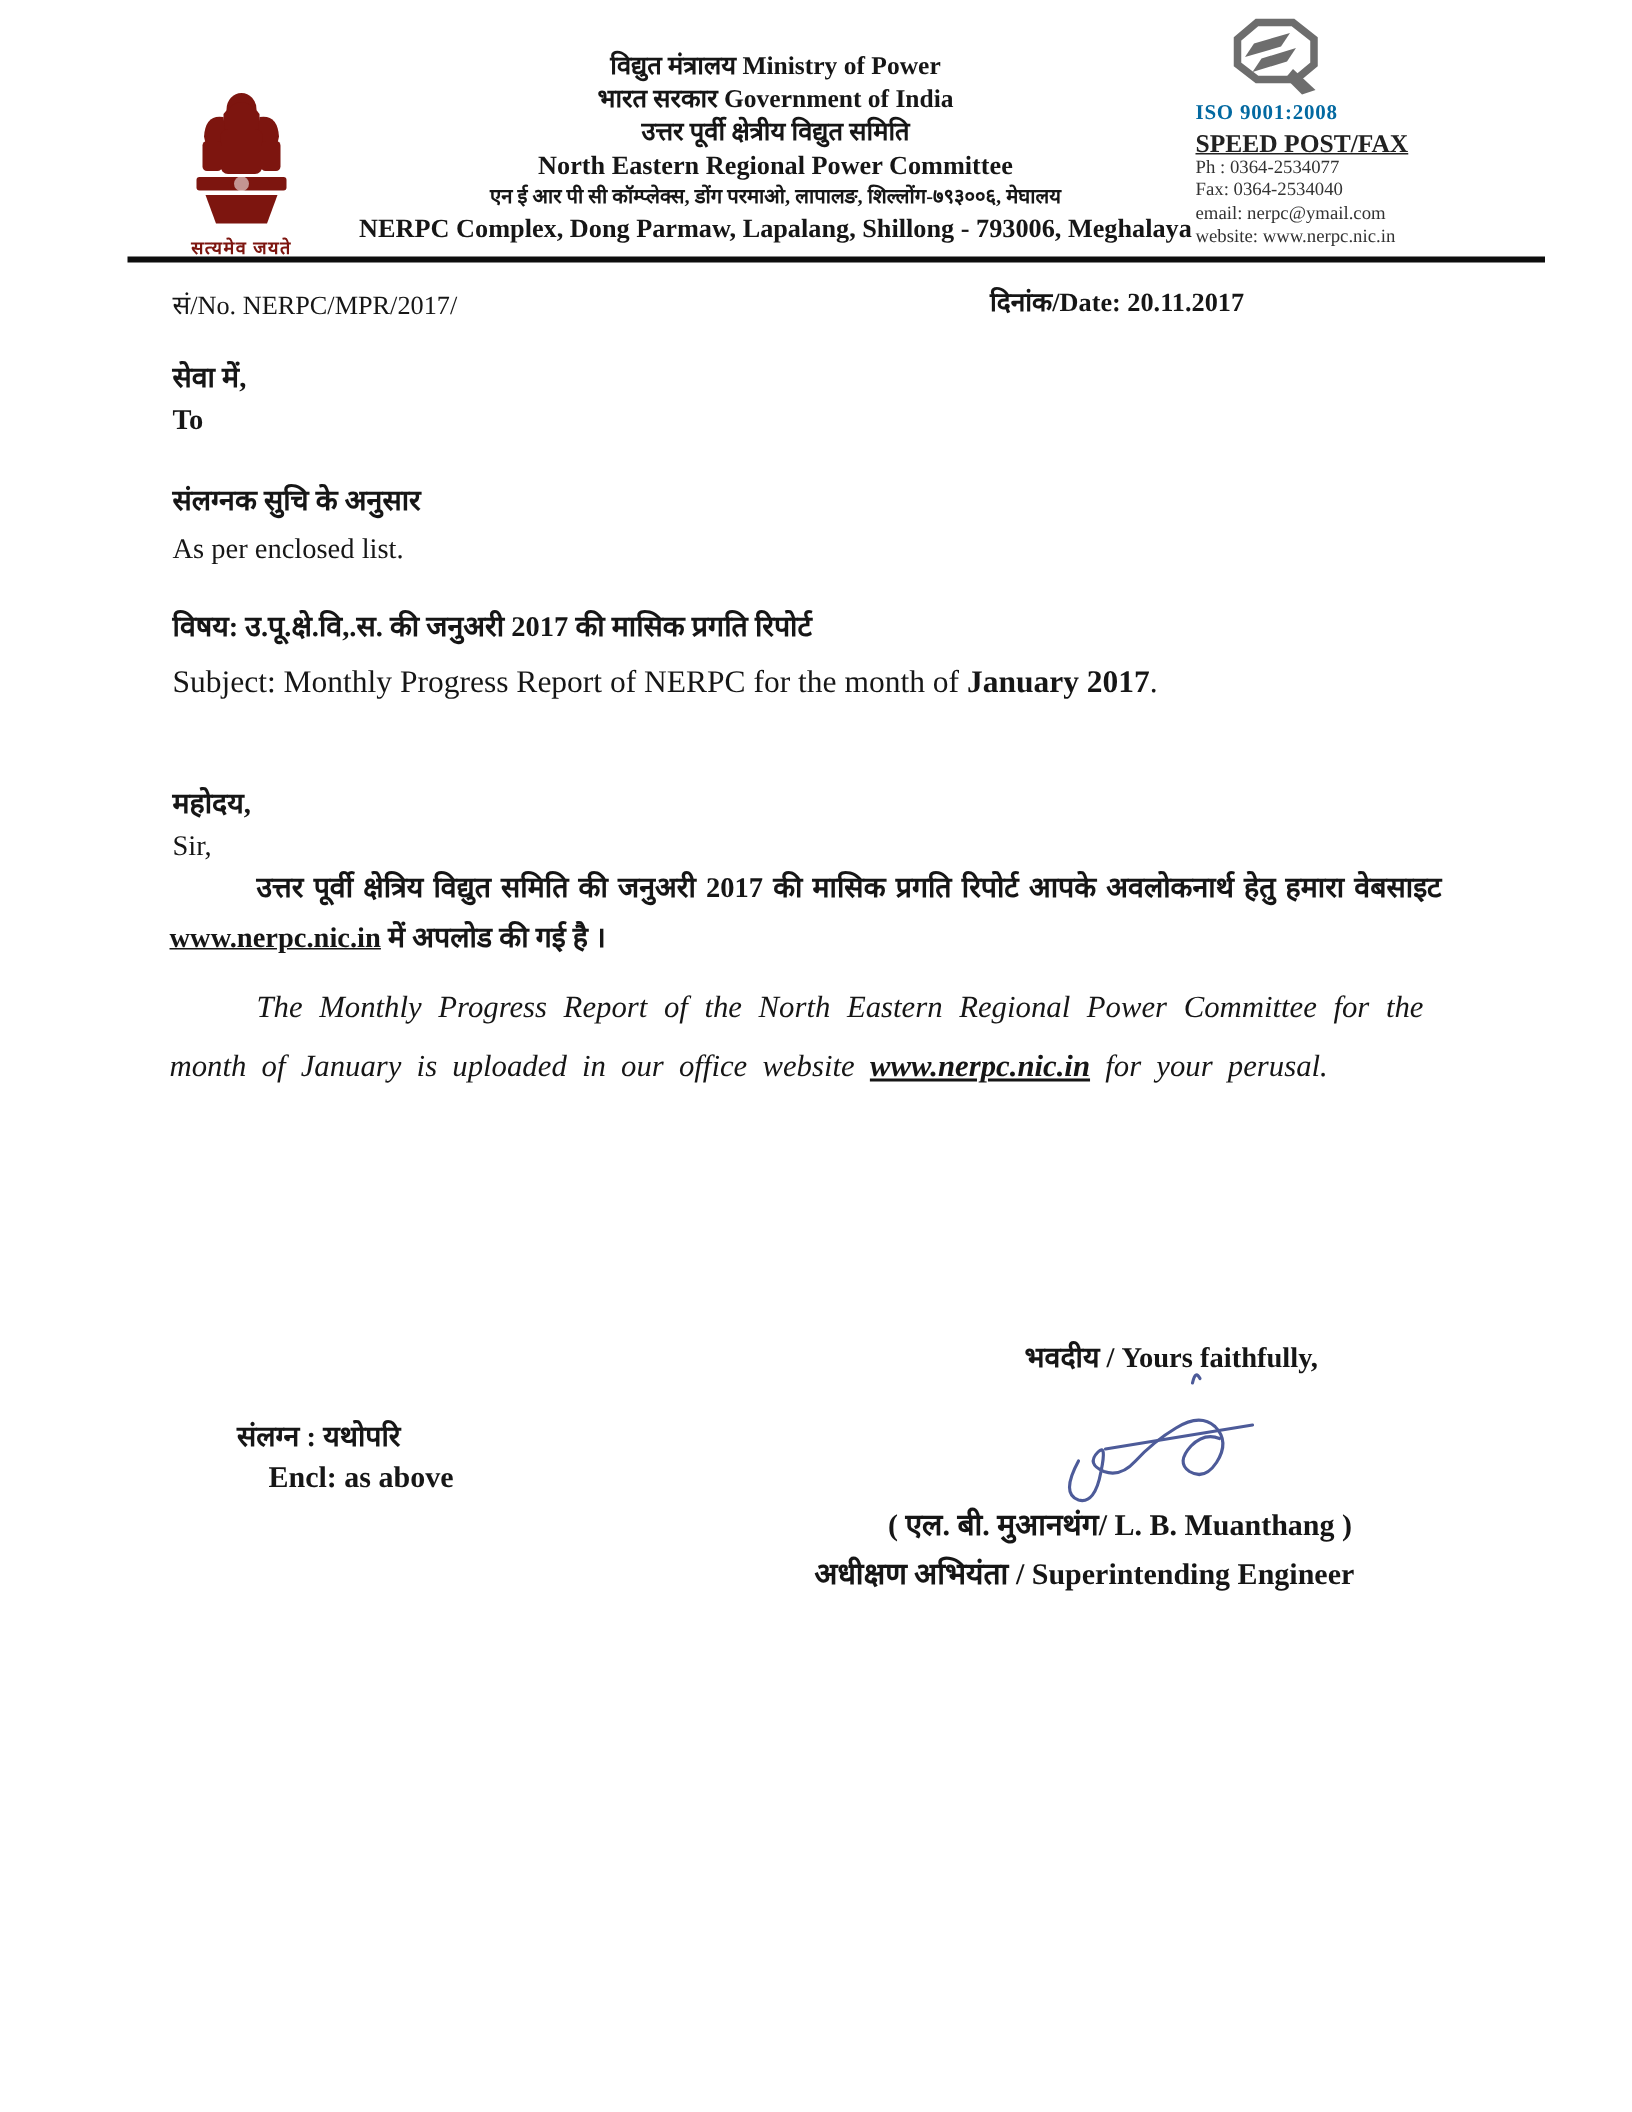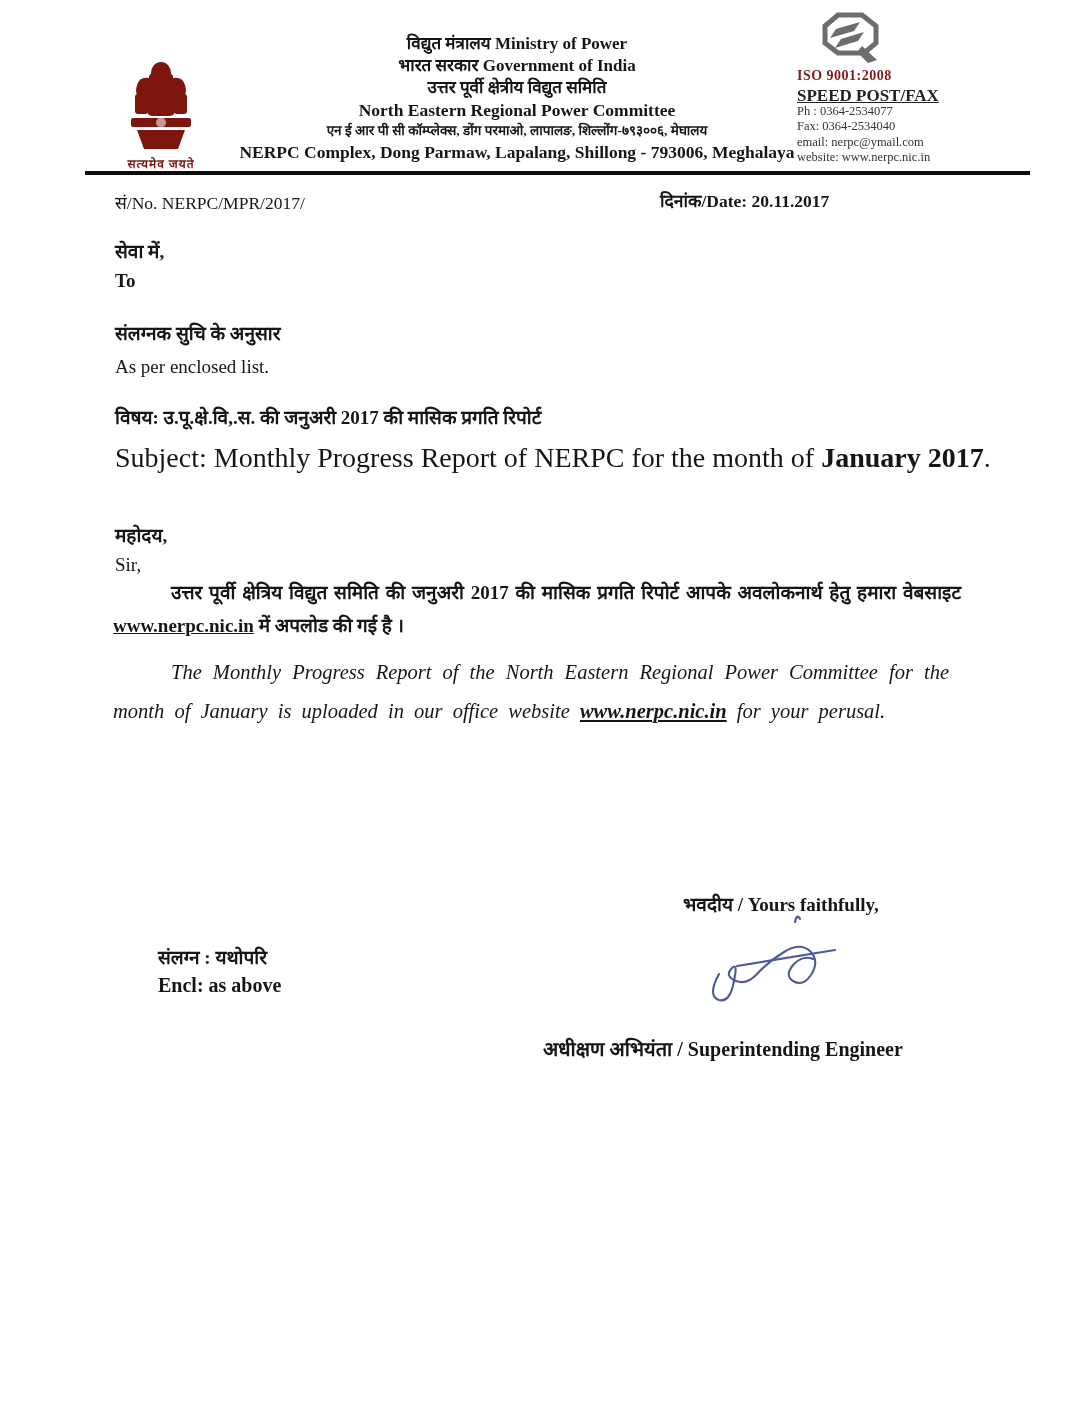--- a/index.html
+++ b/index.html
@@ -10,28 +10,28 @@
   }
   .abs{position:absolute;white-space:nowrap;}
   
   .emblem{position:absolute;left:118px;top:60px;width:86px;text-align:center;}
   .emblem-caption{font-size:12px;font-weight:bold;color:#7d150f;margin-top:1px;letter-spacing:1px;}
   .head-center{position:absolute;left:227px;top:33px;width:580px;text-align:center;font-weight:bold;}
   .hl{line-height:22px;font-size:17px;}
   .hl.small{font-size:13.5px;line-height:20px;}
   .hl.big{font-size:17.5px;}
   .iso-logo{position:absolute;left:818px;top:12px;}
-  .iso-text{position:absolute;left:797px;top:68px;font-size:14px;font-weight:bold;color:#7f1d1d;letter-spacing:.5px;}
+  .iso-text{position:absolute;left:797px;top:68px;font-size:14px;font-weight:bold;color:#0369a1;letter-spacing:.5px;}
   .contact{position:absolute;left:797px;top:88px;font-size:12.5px;line-height:15.5px;color:#333;font-family:"Liberation Serif",serif;}
   .contact .sp{text-decoration:underline;font-weight:bold;color:#222;font-size:17px;}
   .rule{position:absolute;left:85px;top:171px;width:945px;height:4px;background:#0d0d0d;}
   
   .t17{font-size:17.5px;}
   .t19{font-size:19px;}
-  .t20{font-size:20px;}
+  .t20{font-size:20px;margin-left:21px;}
   .bold{font-weight:bold;}
   .hi{font-weight:bold;} 
   .para{position:absolute;white-space:normal;text-align:justify;}
   .link{font-weight:bold;text-decoration:underline;}
   .hindi-para{left:113px;top:576px;width:848px;font-size:19px;line-height:33px;text-indent:58px;font-weight:bold;}
   .eng-para{left:113px;top:653px;width:836px;font-size:20.5px;line-height:38.5px;text-indent:58px;word-spacing:5px;font-style:italic;}
   .sig-name{font-size:20px;font-weight:bold;}
   .sig-title{font-size:20px;font-weight:bold;}
 </style>
 </head>
@@ -88,21 +88,21 @@
   <div class="abs t17" style="left:115px;top:190px;">सं/No. NERPC/MPR/2017/</div>
   <div class="abs t17 hi" style="left:660px;top:188px;">दिनांक/Date: 20.11.2017</div>
 
   <div class="abs t19 hi" style="left:115px;top:238px;">सेवा में,</div>
   <div class="abs t19 bold" style="left:115px;top:270px;">To</div>
 
   <div class="abs t19 hi" style="left:115px;top:320px;">संलग्नक सुचि के अनुसार</div>
   <div class="abs t19" style="left:115px;top:356px;">As per enclosed list.</div>
 
   <div class="abs t19 hi" style="left:115px;top:404px;"><span>विषय: उ.पू.क्षे.वि,.स. की </span><span class="bold">जनुअरी 2017</span><span> की मासिक प्रगति रिपोर्ट</span></div>
-  <div class="abs" style="left:115px;top:442px;font-size:28px;"><span>Subject: Monthly Progress Report of NERPC for the month of </span><span class="bold">January 2017</span><span>.</span></div>
+  <div class="abs" style="left:115px;top:442px;font-size:21px;"><span>Subject: Monthly Progress Report of NERPC for the month of </span><span class="bold">January 2017</span><span>.</span></div>
 
   <div class="abs t19 hi" style="left:115px;top:522px;">महोदय,</div>
   <div class="abs t19" style="left:115px;top:554px;">Sir,</div>
 
   <div class="para hindi-para"><span>उत्तर पूर्वी क्षेत्रिय विद्युत समिति की </span><span>जनुअरी 2017</span><span> की मासिक प्रगति रिपोर्ट आपके अवलोकनार्थ हेतु हमारा वेबसाइट </span><span class="link">www.nerpc.nic.in</span><span> में अपलोड की गई है ।</span></div>
 
   <div class="para eng-para"><span>The Monthly Progress Report of the North Eastern Regional Power Committee for the month of January is uploaded in our office website </span><span class="link">www.nerpc.nic.in</span><span> for your perusal.</span></div>
 
   <div class="abs t19 hi" style="left:683px;top:891px;">भवदीय / Yours faithfully,</div>
 
@@ -112,15 +112,16 @@
         <path d="M16,66 q-12,22 0,26 q11,3 15,-19 q4,-19 -2,-13 q-8,8 4,13 q11,4 21,-7 q12,-13 27,-22 q16,-10 26,-1 q10,10 1,24 q-8,12 -18,6 q-9,-6 1,-17 q9,-9 19,-5"></path>
         <path d="M34,58 L132,42"></path>
         <path d="M92,14 q2,-9 5,-3"></path>
       </g>
     </svg>
   </div>
 
   <div class="abs t19 hi" style="left:158px;top:944px;">संलग्न : यथोपरि</div>
   <div class="abs t20 bold" style="left:158px;top:974px;">Encl: as above</div>
 
+  <div class="abs sig-name" style="left:592px;top:1002px;">( एल. बी. मुआनथंग/ L. B. Muanthang )</div>
   <div class="abs sig-title" style="left:543px;top:1035px;text-align:center;">अधीक्षण अभियंता / Superintending Engineer</div>
 
 </div>
 
 </body></html>

